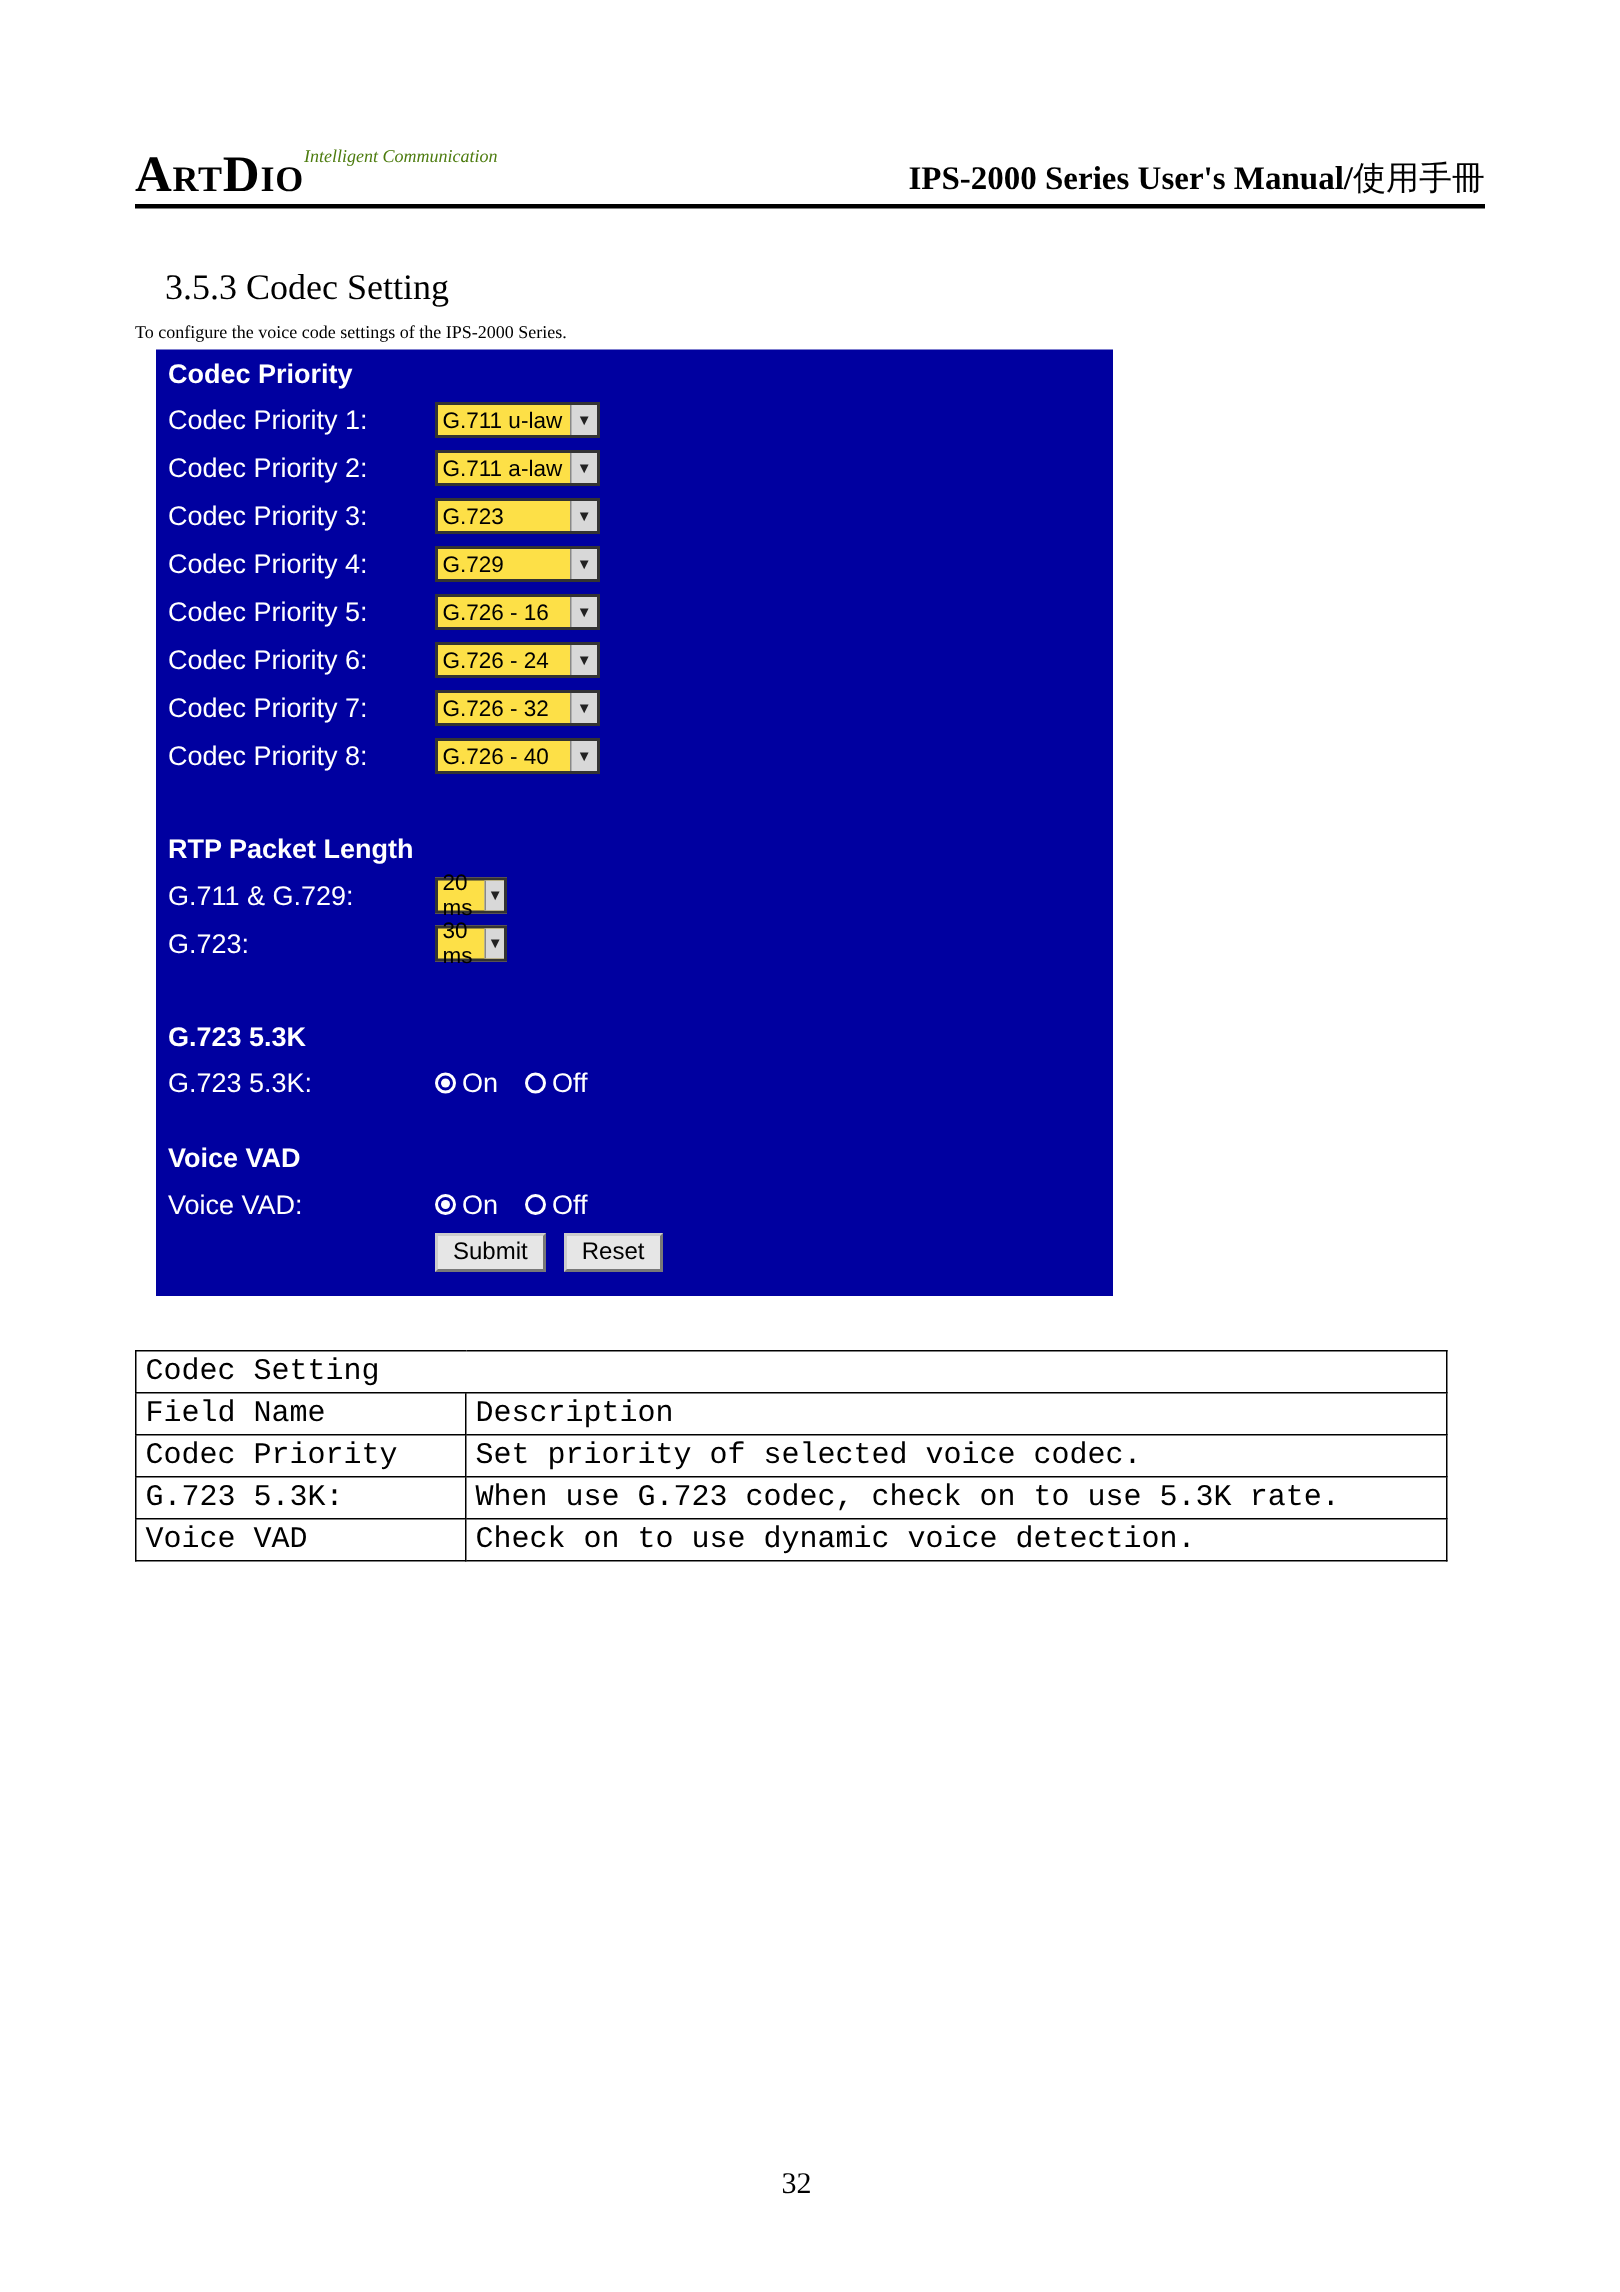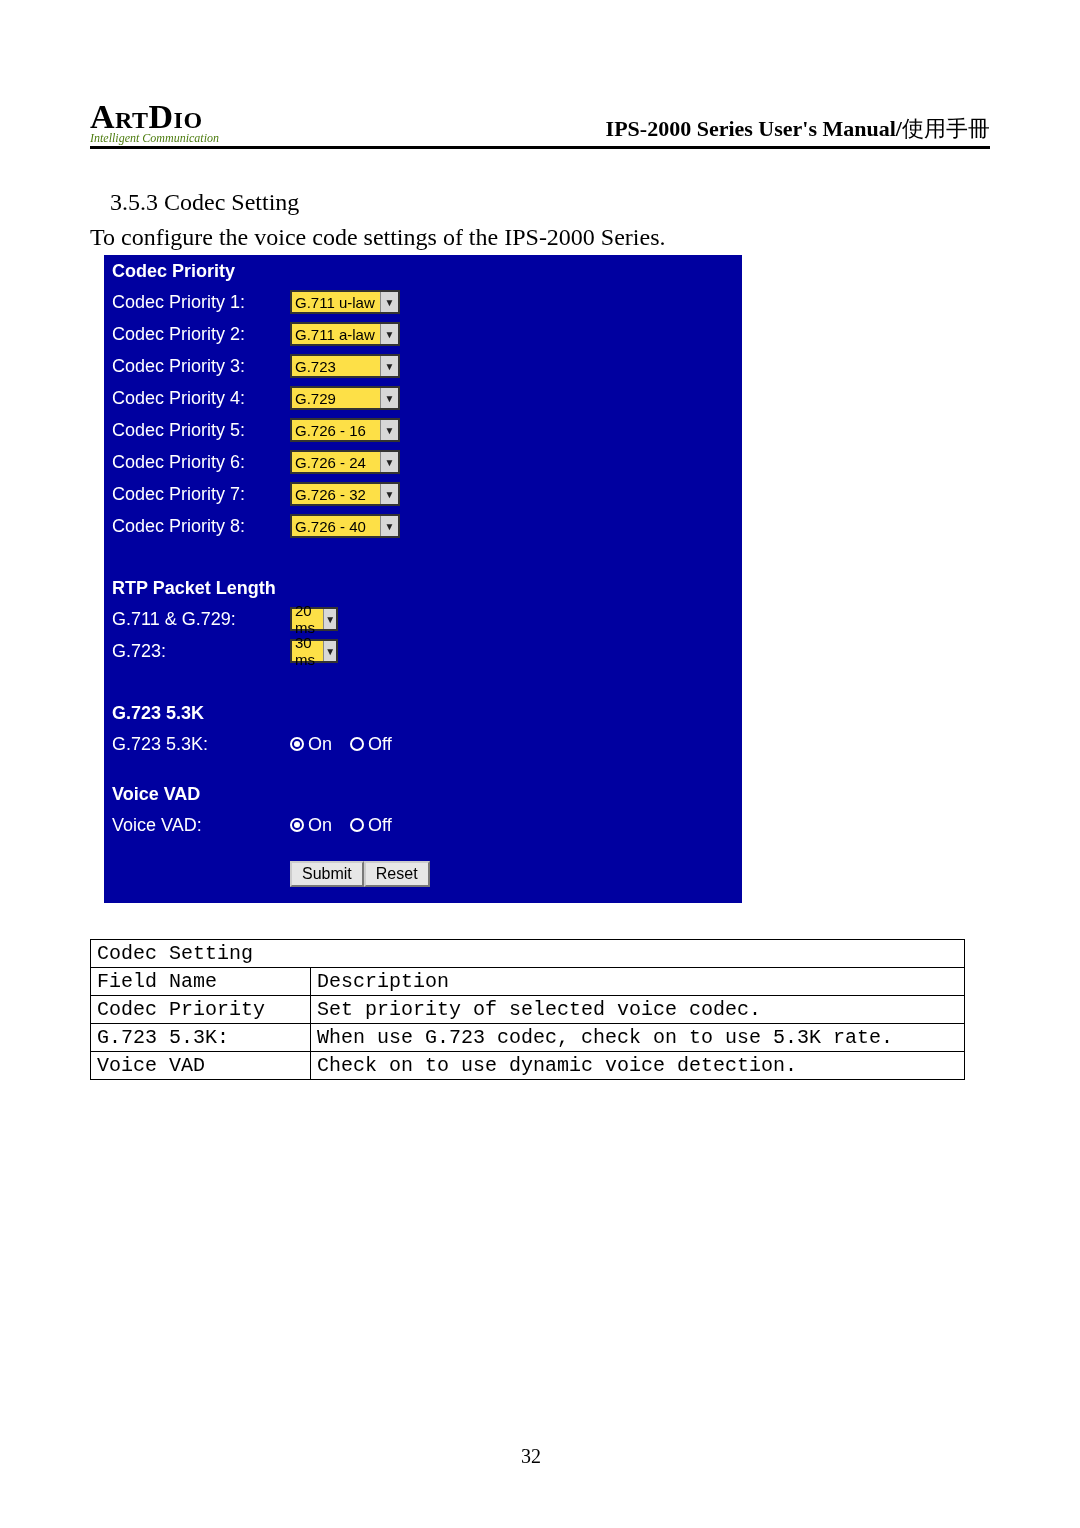--- a/index.html
+++ b/index.html
@@ -18,21 +18,21 @@
   .header-row {
     display: flex;
     align-items: flex-end;
     justify-content: space-between;
     border-bottom: 3px solid #000;
     padding-bottom: 2px;
     margin-bottom: 40px;
   }
   .logo-block {
     display: flex;
-    flex-direction: column;
+    flex-direction: row;
     line-height: 1;
   }
   .logo-main {
     font-size: 34px;
     font-weight: bold;
     letter-spacing: 0.5px;
     font-variant: small-caps;
   }
   .logo-sub {
     font-family: "Brush Script MT", cursive;
@@ -46,21 +46,21 @@
     font-weight: bold;
   }
   .doc-title .normal {
     font-weight: normal;
   }
   .section-heading {
     font-size: 24px;
     margin: 8px 0 8px 20px;
   }
   .intro {
-    font-size: 24px;
+    font-size: 12px;
     margin: 0 0 4px 0;
   }
   .config-panel {
     background: #0000a0;
     color: #fff;
     width: 638px;
     padding: 6px 8px 16px 8px;
     font-family: Arial, Helvetica, sans-serif;
     font-size: 18px;
     margin-left: 14px;
@@ -126,22 +126,23 @@
     justify-content: center;
   }
   .radio-circle.checked::after {
     content: "";
     width: 6px; height: 6px;
     background: #fff;
     border-radius: 50%;
   }
   .btn-row {
     display: flex;
+    gap: 12px;
     margin-left: 178px;
-    margin-top: 20px;
+    margin-top: 3px;
   }
   .btn {
     background: #e6e6e6;
     color: #000;
     border: 2px outset #ccc;
     font-family: Arial, sans-serif;
     font-size: 16px;
     padding: 2px 10px;
     cursor: pointer;
   }

